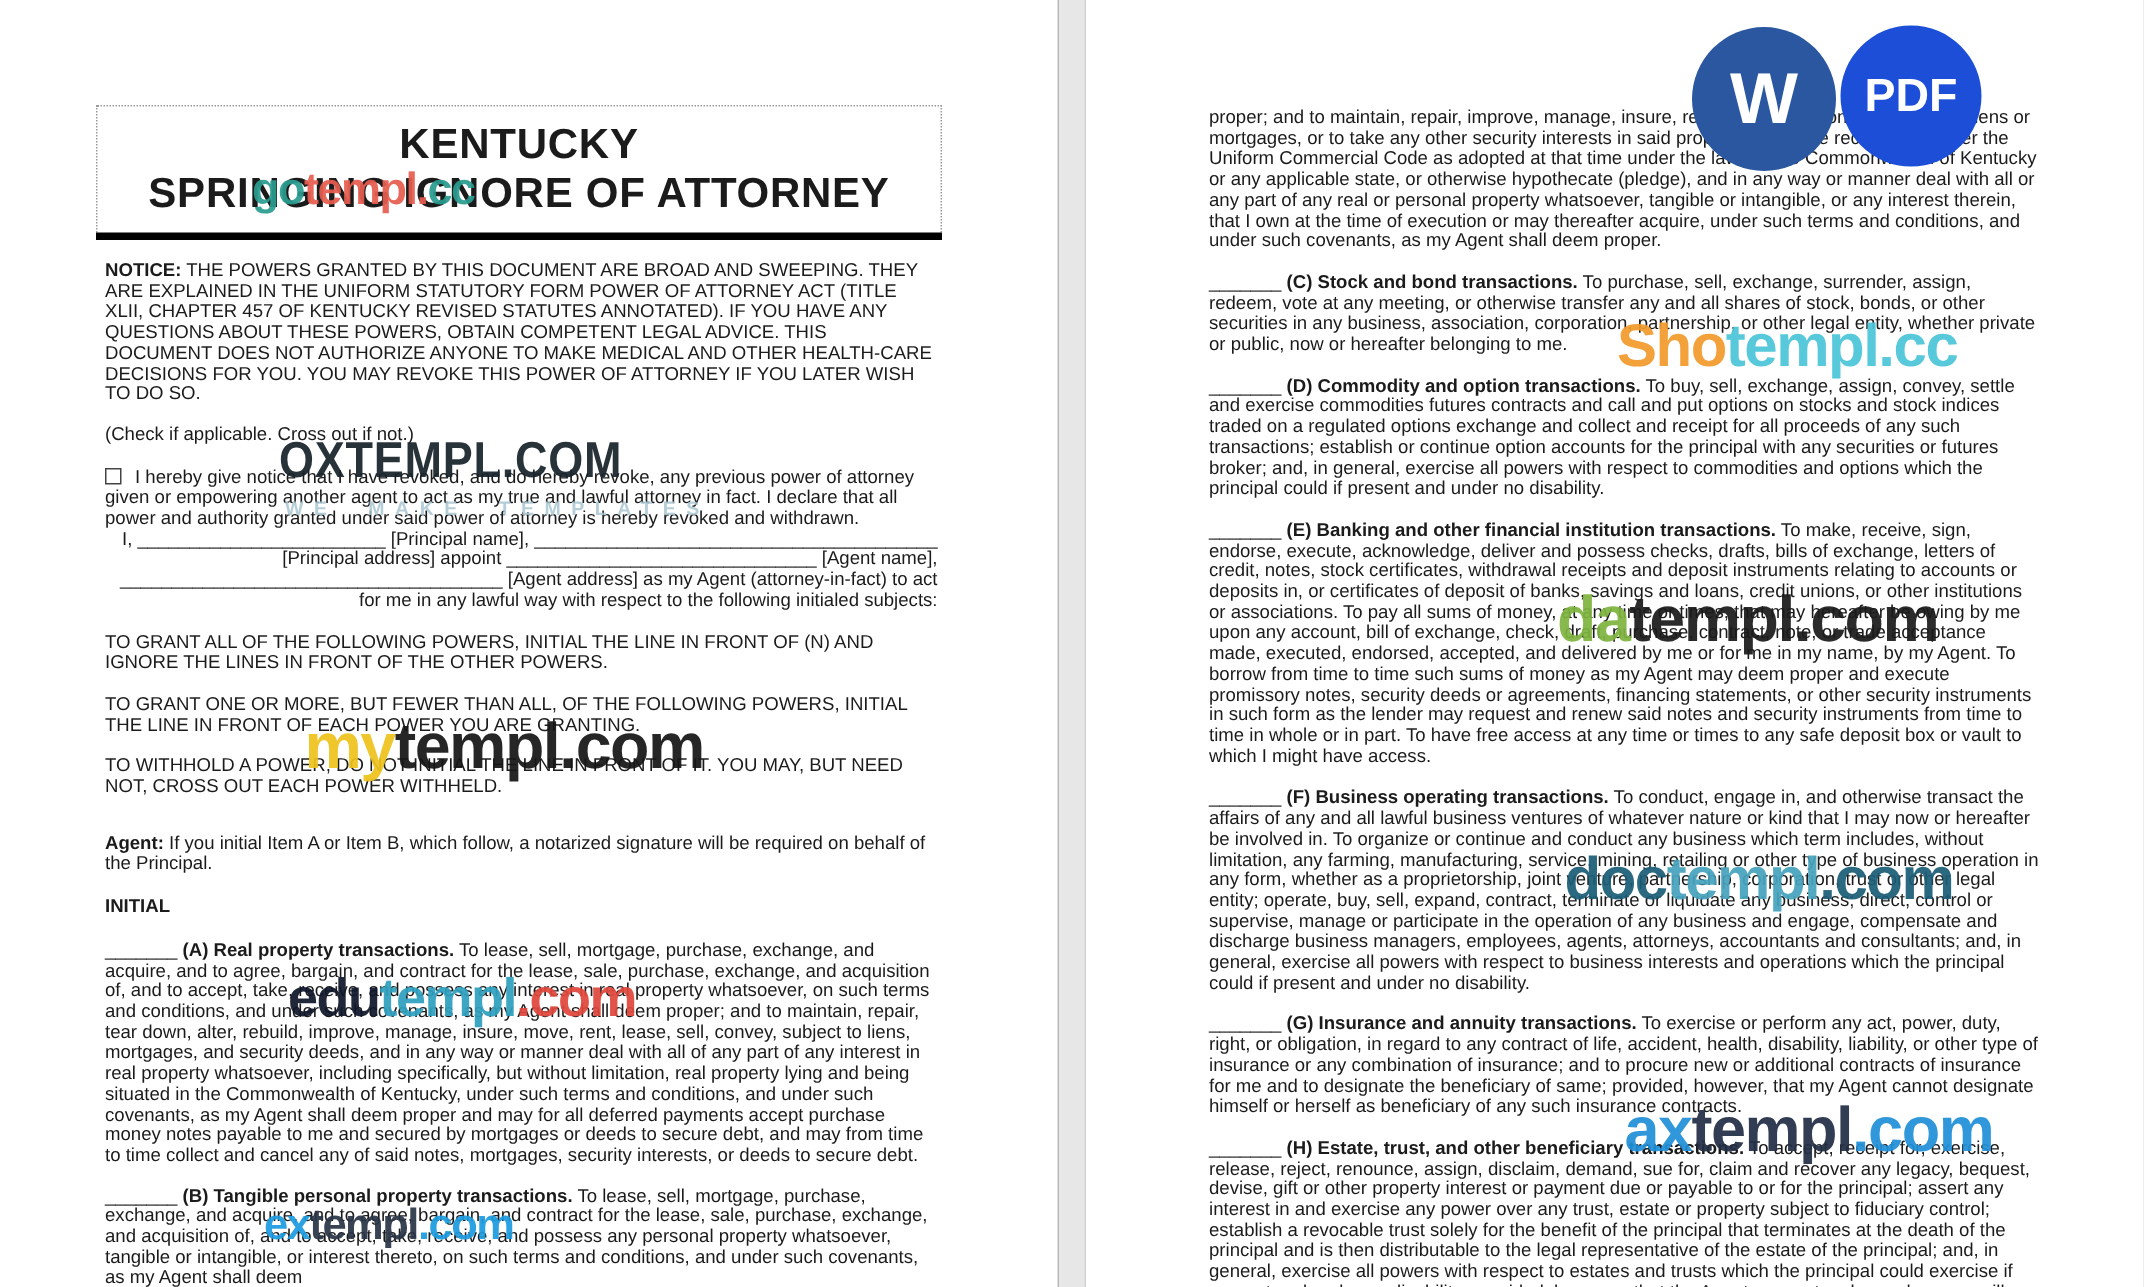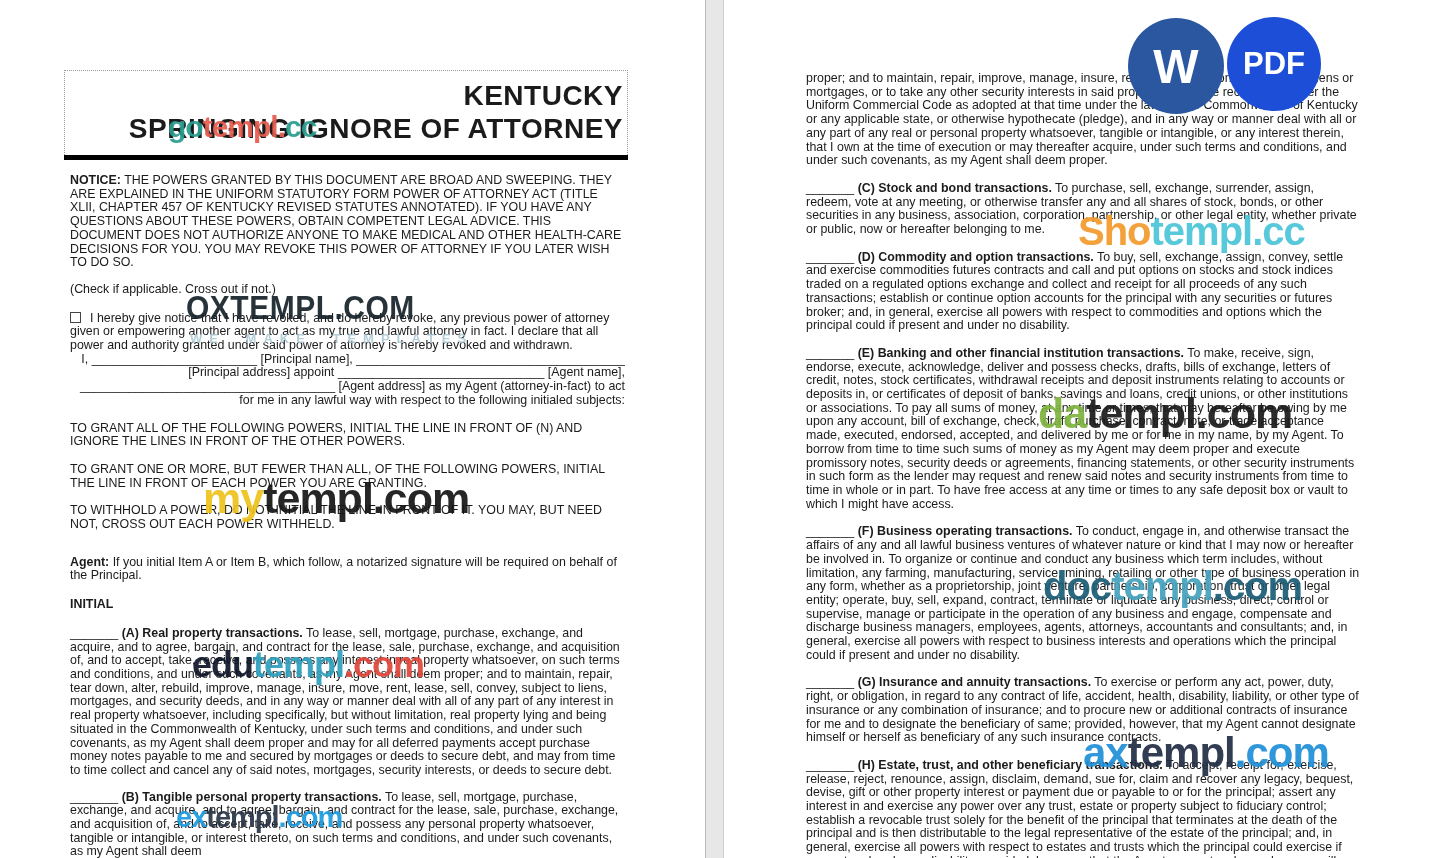--- a/index.html
+++ b/index.html
@@ -15,21 +15,21 @@
   }
   .page-left  { left:0;   width:706px; border-right:1px solid #b9b9b9; padding:70px 80px 0 70px; }
   .page-right { left:723px; width:706px; border-left:1px solid #cfcfcf; padding:72px 69px 0 82px; }
 
   .doc-text { font-size:12.4px; line-height:13.7px; }
   p.para { margin:0 0 13px 0; }
   .bold { font-weight:bold; }
 
   .title-box {
     border:1px dotted #9a9a9a; border-bottom:none;
-    margin:0 -3px 0 -6px; padding:8px 4px 10px 4px; text-align:right;
+    margin:0 -3px 0 -6px; padding:8px 4px 10px 4px; text-align:center;
   }
   .title-line { font-size:28px; line-height:33px; font-weight:bold; letter-spacing:0.5px; }
   .double-rule {
     margin:0 -3px 14px -6px; height:3px;
     border-top:3px solid #000; border-bottom:2px solid #000;
   }
 
   .checkbox-glyph {
     display:inline-block; width:11px; height:11px; border:1.3px solid #444;
     margin-right:9px; vertical-align:-1px; background:#fff;

